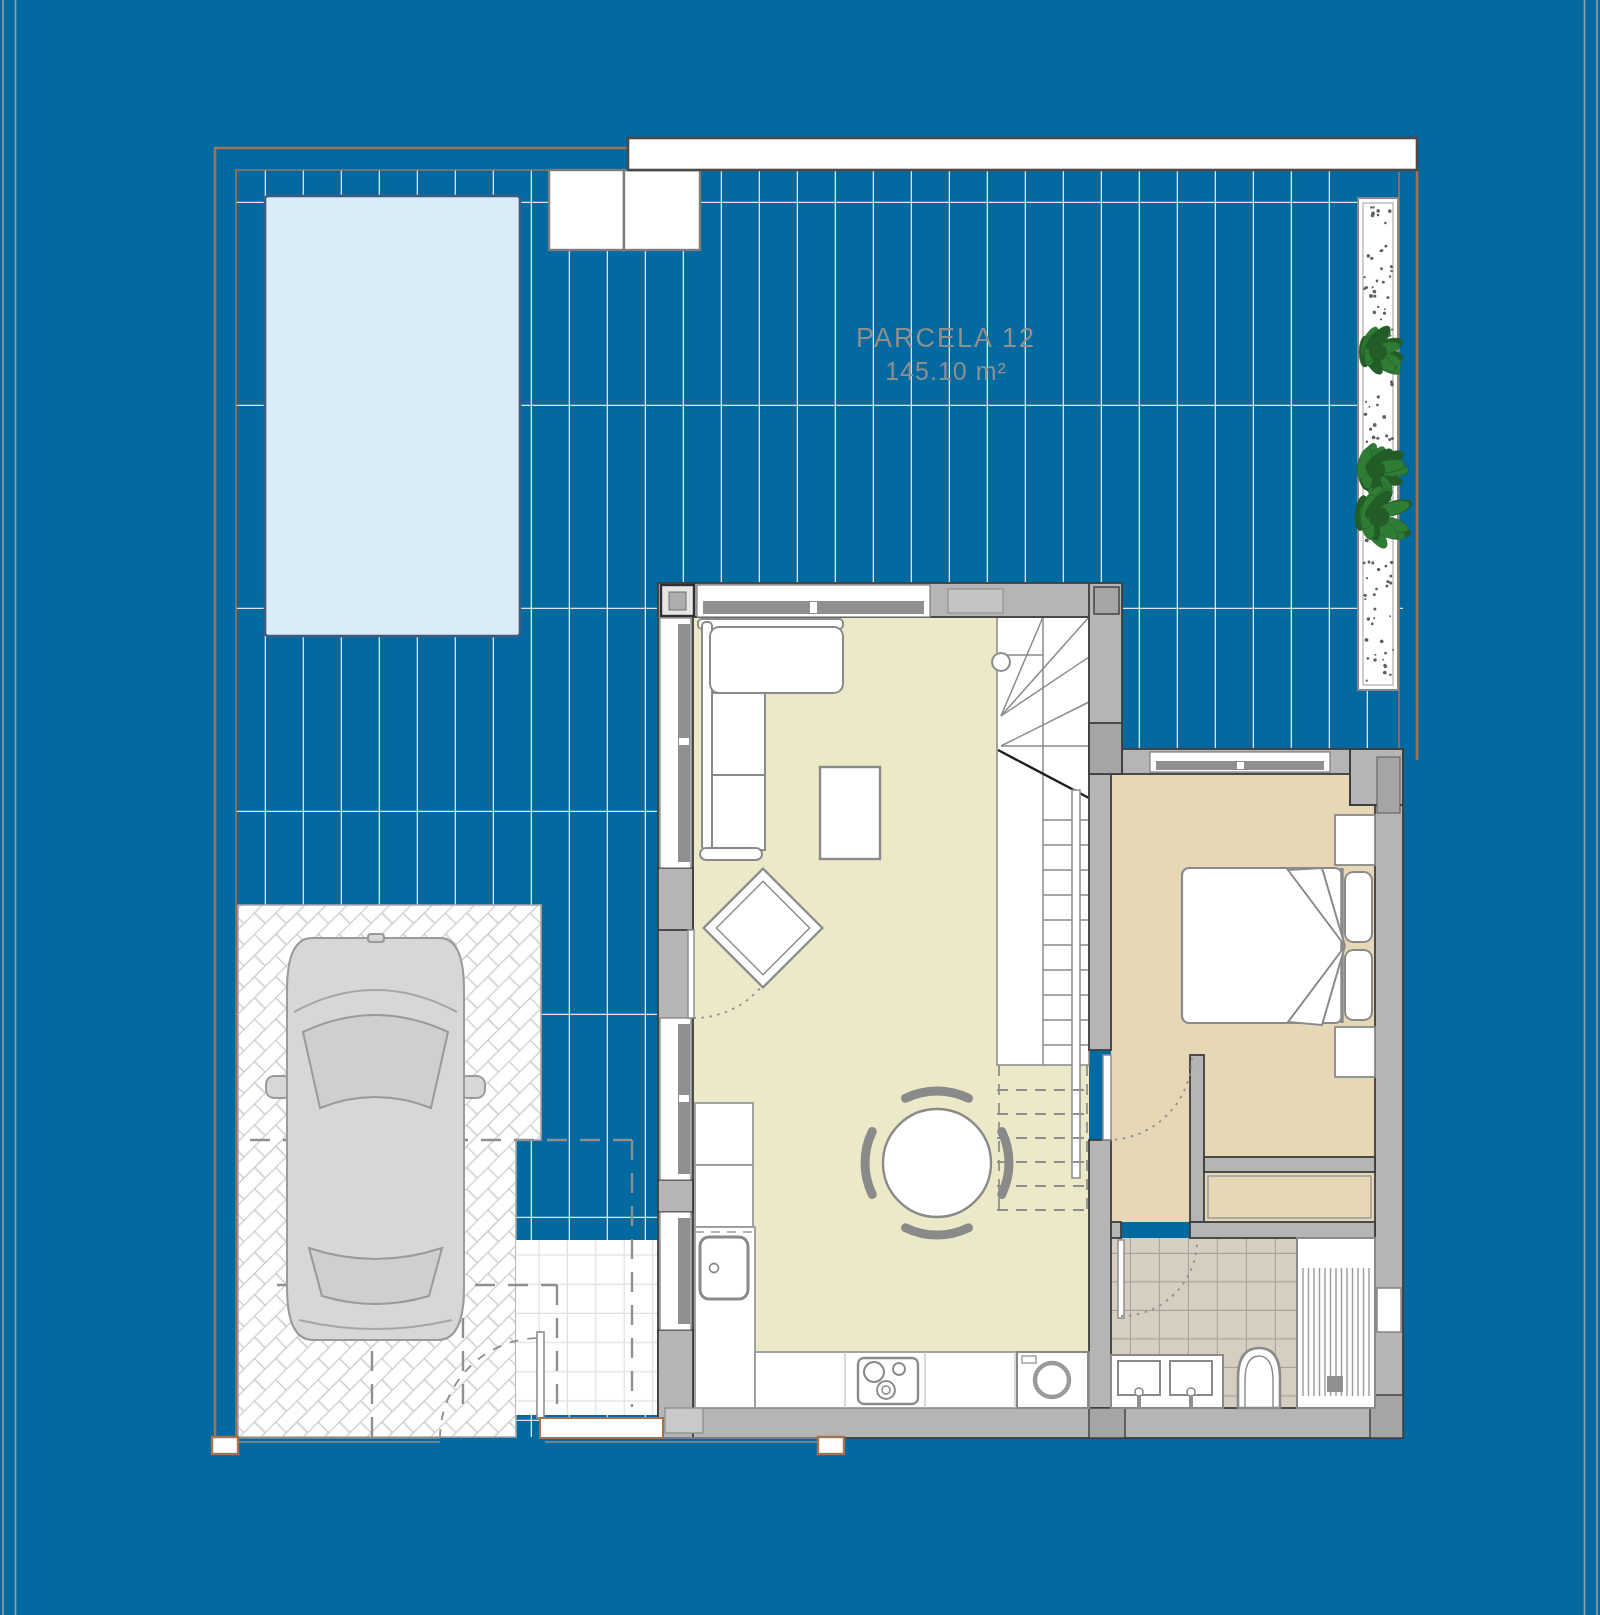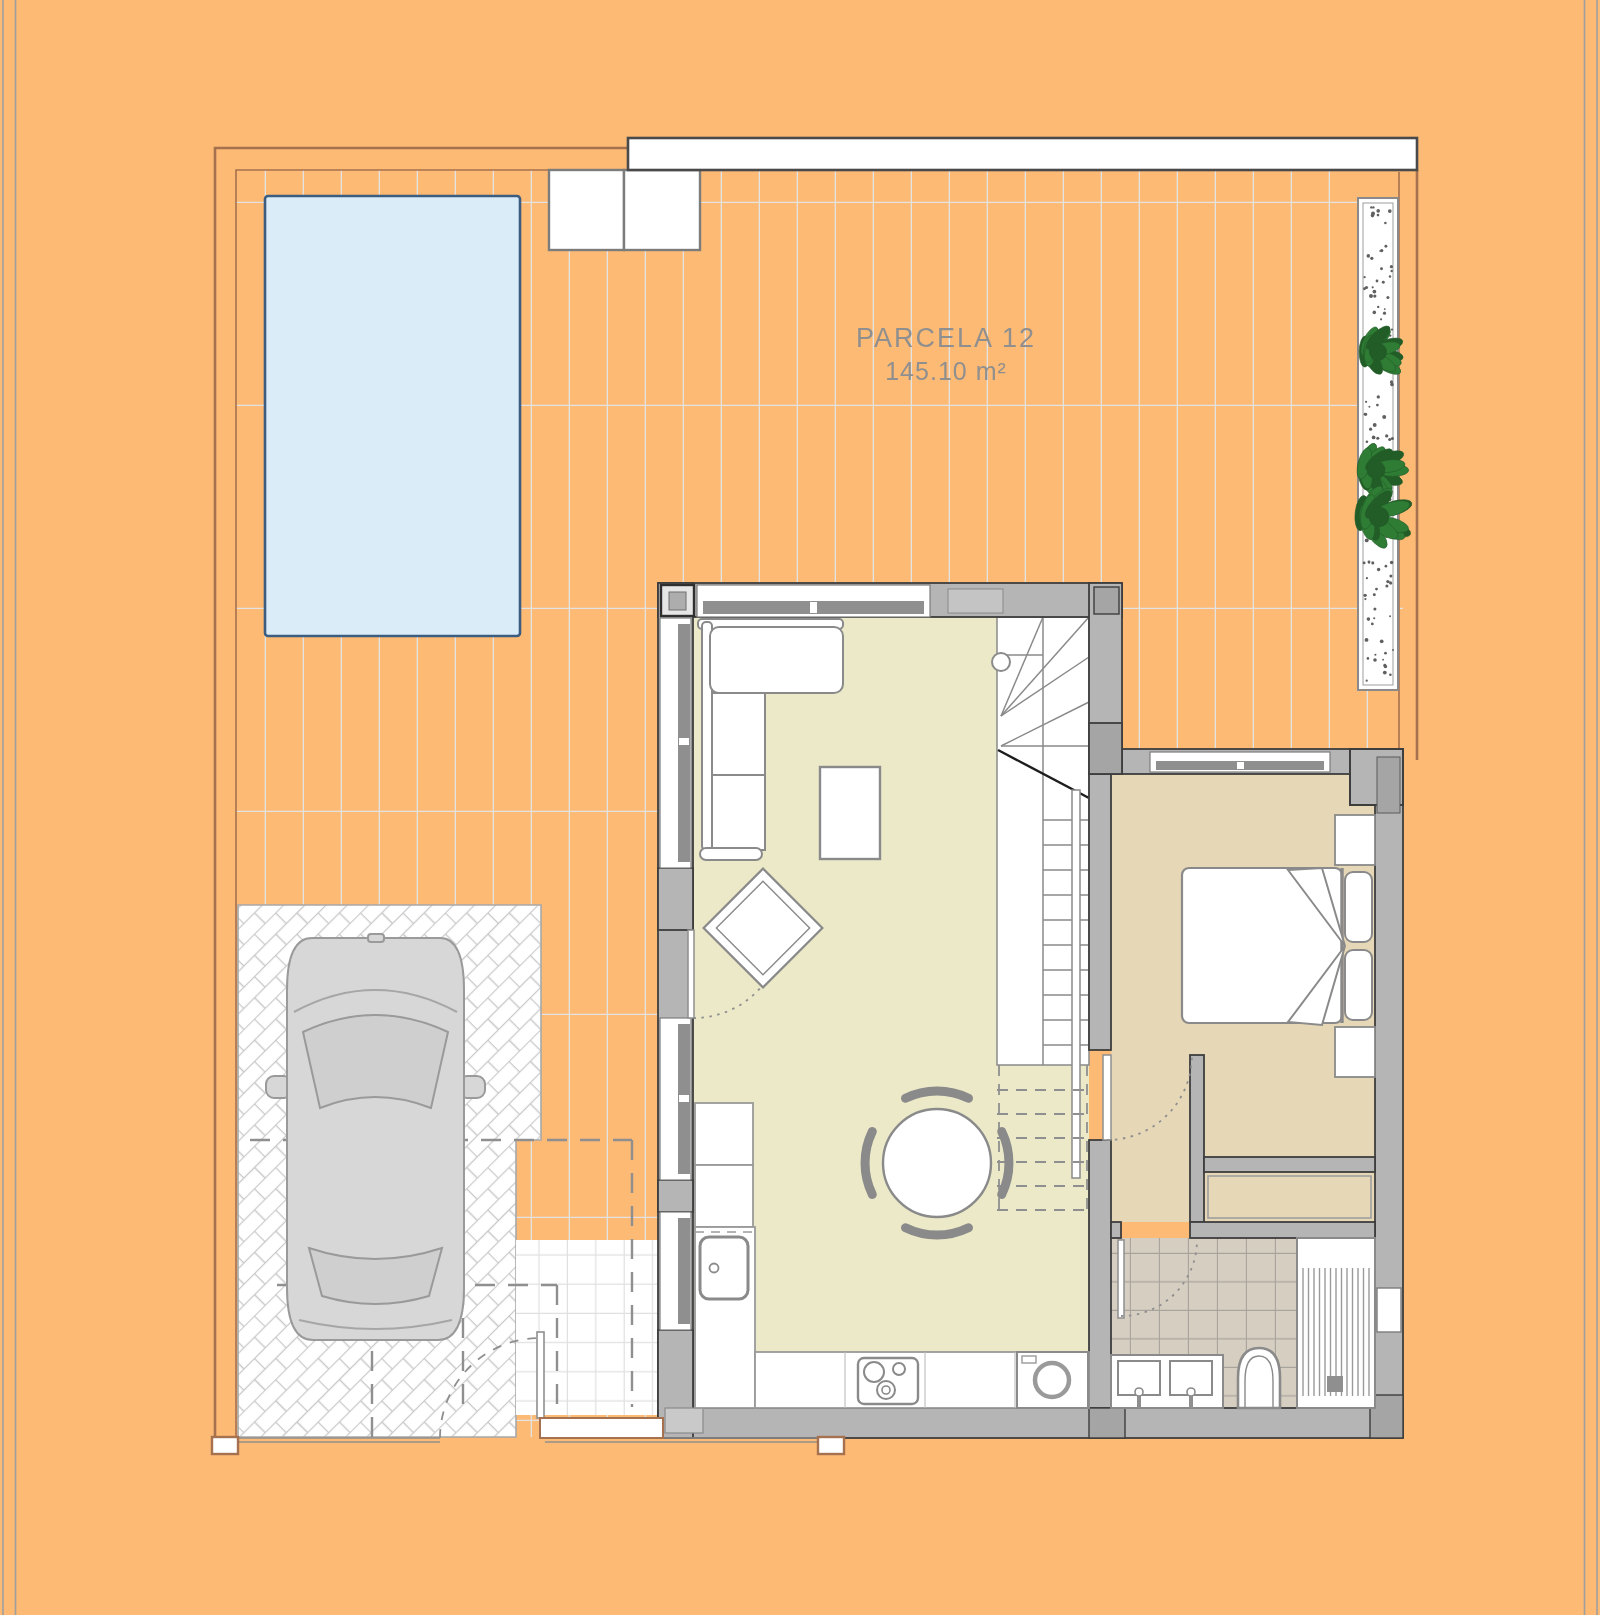--- a/index.html
+++ b/index.html
@@ -1,16 +1,16 @@
 <!DOCTYPE html>
 <html><head>
 <meta charset="utf-8">
 <style>
   html,body{margin:0;padding:0;background:#ffffff;}
-  #sheet{position:relative;width:1600px;height:1615px;background:#fdba74;overflow:hidden;
+  #sheet{position:relative;width:1600px;height:1615px;background:#0369a1;overflow:hidden;
          font-family:"Liberation Sans", sans-serif;}
   svg{display:block}
   text{font-family:"Liberation Sans", sans-serif;}
 </style>
 </head>
 <body>
 
 <div id="sheet">
 <svg viewBox="0 0 1600 1615" width="1600" height="1615">
   <defs>

